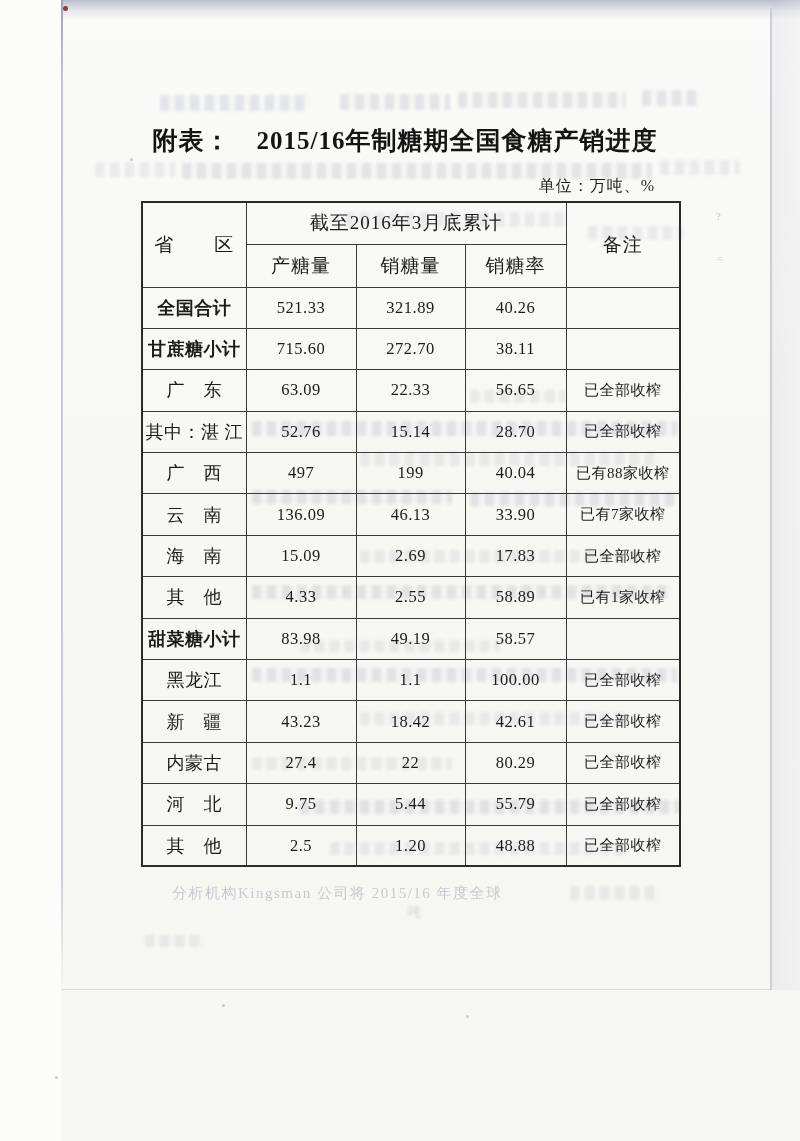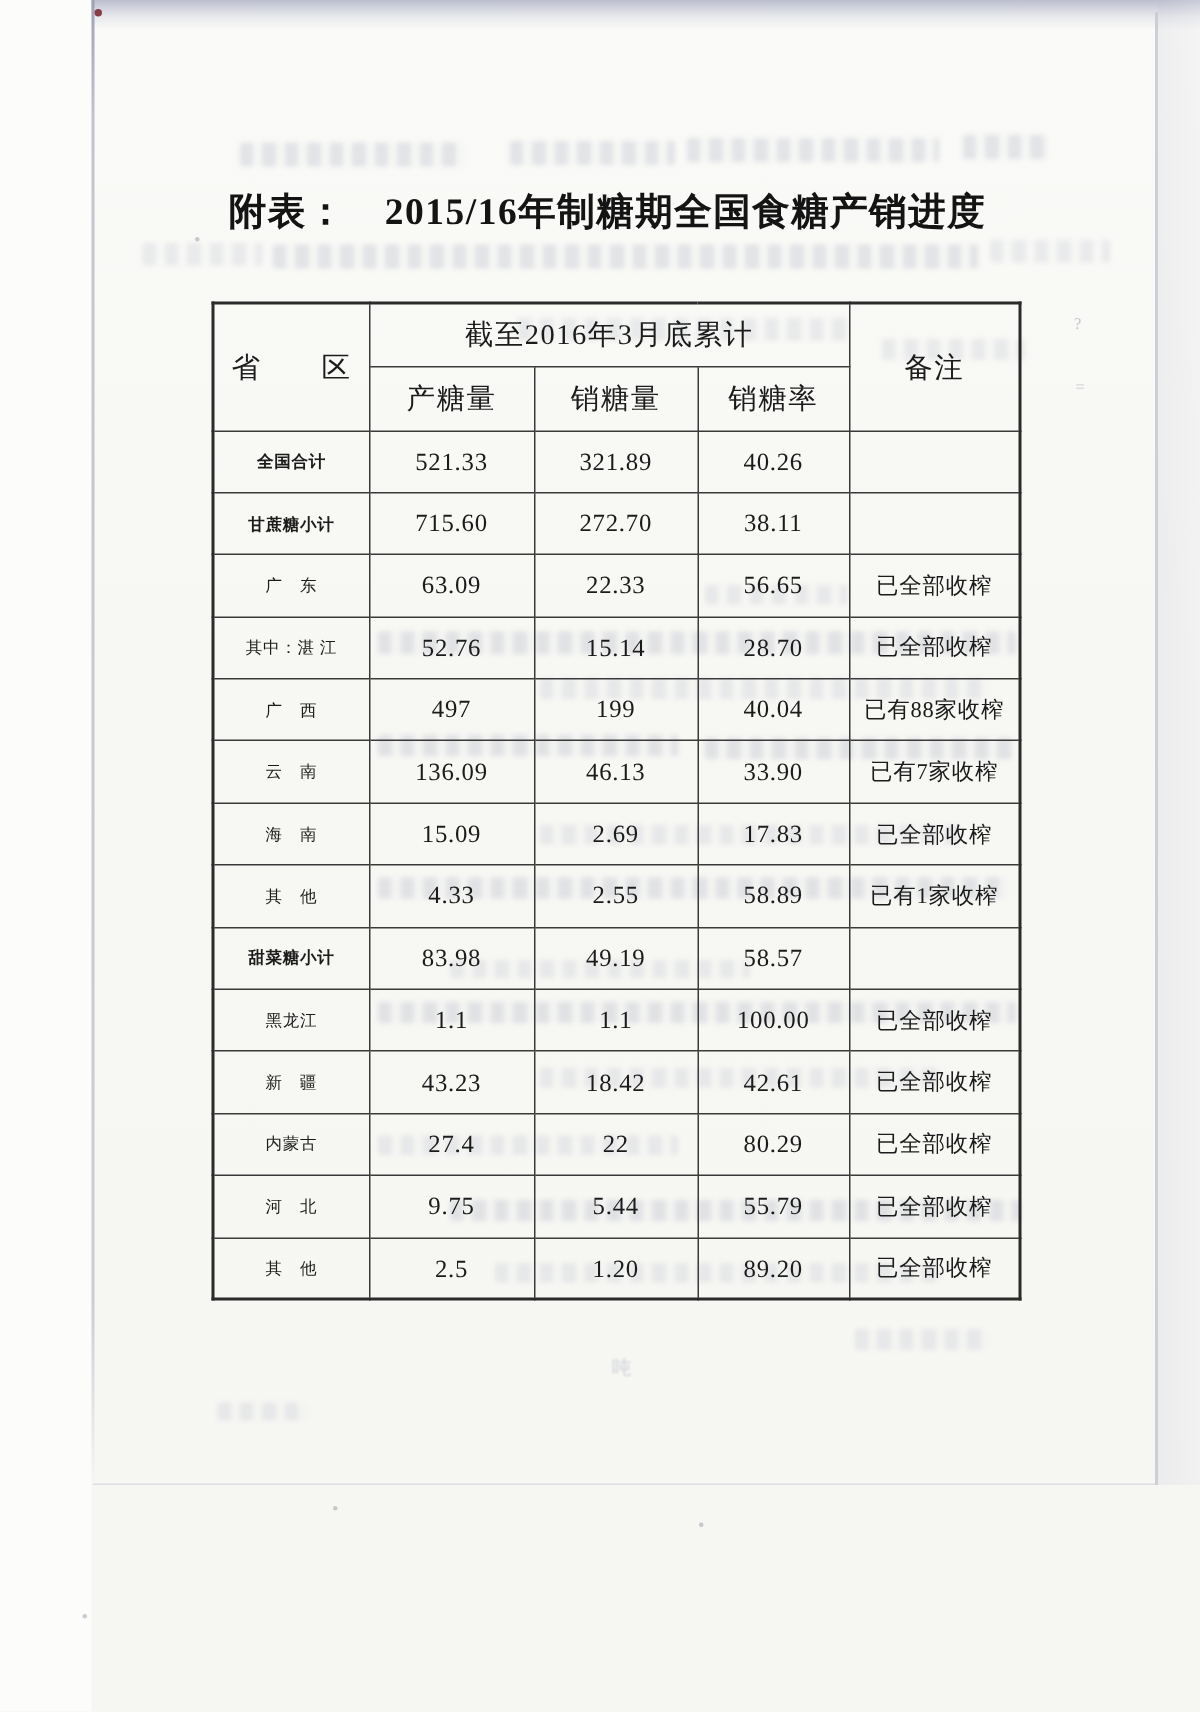--- a/index.html
+++ b/index.html
@@ -40,21 +40,21 @@
   table.sheet th,table.sheet td{
     border:1.6px solid #3a3a3a;
     text-align:center;vertical-align:middle;
     padding:0;overflow:hidden;white-space:nowrap;
     color:#1b1b1b;font-weight:normal;
   }
   tr.hrow1{height:42px;}
   tr.hrow2{height:43px;}
   tr.drow{height:41.4px;}
   th{font-size:19px;letter-spacing:1px;}
-  td.lbl{font-size:11px;letter-spacing:.5px;}
+  td.lbl{font-size:18px;letter-spacing:.5px;}
   td.num{font-size:16.5px;letter-spacing:.5px;}
   td.rmk{font-size:15px;letter-spacing:.5px;}
   tr.agg td.lbl{font-weight:bold;}
 
   .smudge{
     position:absolute;border-radius:2px;filter:blur(1.8px);
     background:repeating-linear-gradient(90deg,rgba(96,106,138,0.15) 0 9px,rgba(96,106,138,0.02) 9px 15px);
   }
   .smudge.light{background:repeating-linear-gradient(90deg,rgba(96,106,138,0.10) 0 9px,rgba(96,106,138,0.01) 9px 15px);}
   .bleed-line{
@@ -98,20 +98,21 @@
   <div class="smudge" style="left:252px;top:585px;width:420px;height:14px;"></div>
   <div class="smudge light" style="left:300px;top:640px;width:200px;height:12px;"></div>
   <div class="smudge" style="left:252px;top:668px;width:425px;height:14px;"></div>
   <div class="smudge light" style="left:360px;top:712px;width:270px;height:13px;"></div>
   <div class="smudge light" style="left:252px;top:757px;width:200px;height:13px;"></div>
   <div class="smudge" style="left:300px;top:800px;width:380px;height:14px;"></div>
   <div class="smudge light" style="left:330px;top:842px;width:300px;height:13px;"></div>
   <div class="smudge light" style="left:145px;top:935px;width:60px;height:12px;"></div>
 
   <div class="page-title">附表：　2015/16年制糖期全国食糖产销进度</div>
+  <div class="unit-label">单位：万吨、%</div>
 
   <table class="sheet">
     <colgroup>
       <col style="width:104px">
         <col style="width:110px">
         <col style="width:109px">
         <col style="width:101px">
         <col style="width:114px">
     </colgroup>
     <tbody>
@@ -214,26 +215,27 @@
         <td class="lbl">河　北</td>
         <td class="num">9.75</td>
         <td class="num">5.44</td>
         <td class="num">55.79</td>
         <td class="rmk">已全部收榨</td>
       </tr>
       <tr class="drow">
         <td class="lbl">其　他</td>
         <td class="num">2.5</td>
         <td class="num">1.20</td>
-        <td class="num">89.20</td>
+        <td class="num">48.88</td>
         <td class="rmk">已全部收榨</td>
       </tr>
     </tbody>
   </table>
 
+  <div class="bleed-line">分析机构Kingsman 公司将 2015/16 年度全球</div>
   <div class="bleed-frag2">吨</div>
   <div class="smudge light" style="left:570px;top:886px;width:90px;height:14px;"></div>
 
   <div class="faint-mark" style="left:716px;top:210px;">?</div>
   <div class="faint-mark" style="left:717px;top:252px;">=</div>
   <div class="speck" style="left:466px;top:1015px;"></div>
   <div class="speck" style="left:55px;top:1076px;"></div>
   <div class="speck" style="left:222px;top:1004px;"></div>
   <div class="speck" style="left:130px;top:158px;"></div>
 </div>

